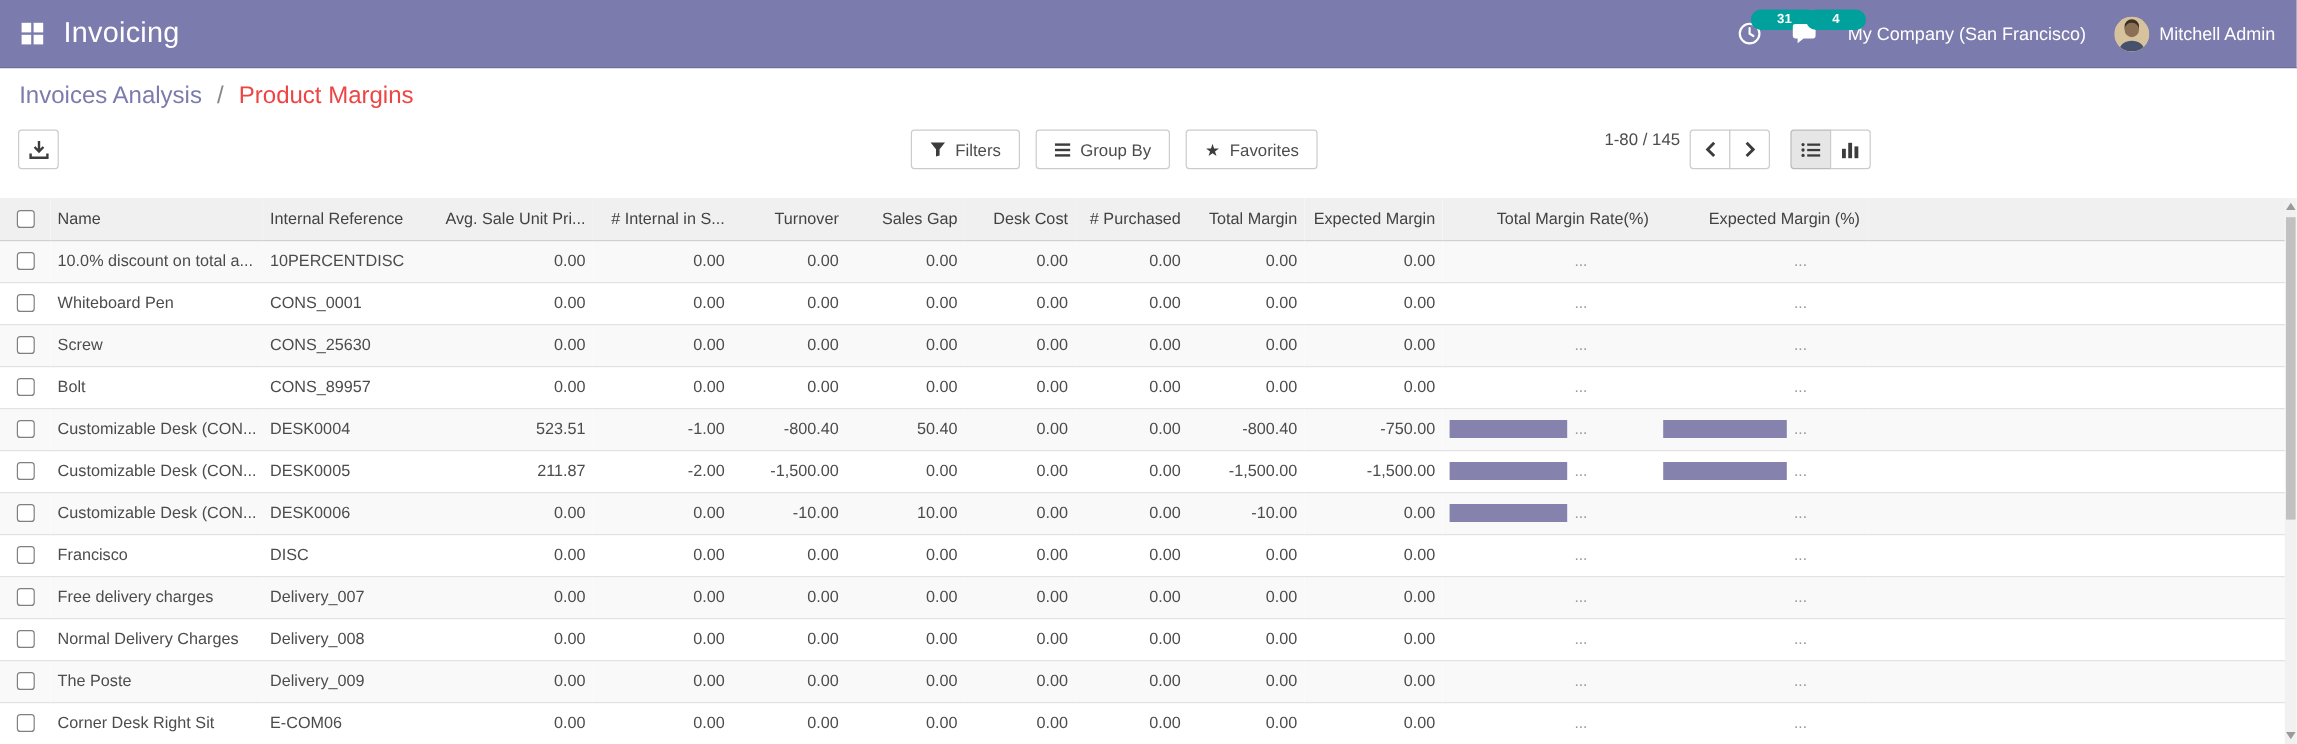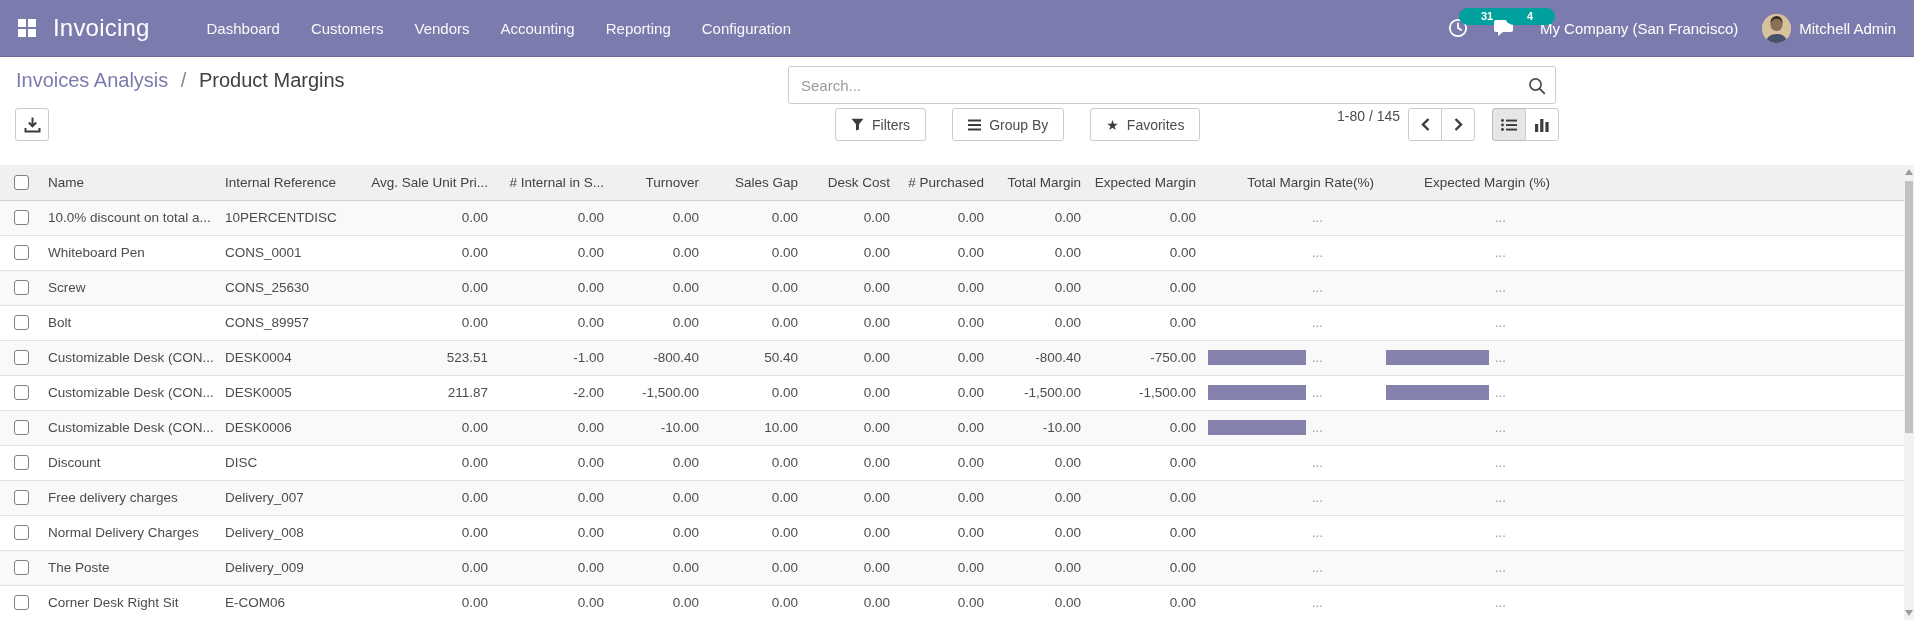--- a/index.html
+++ b/index.html
@@ -27,31 +27,31 @@
   .badge{position:absolute;top:-9px;left:12px;background:var(--badge-bg);color:#fff;
          font-size:11px;font-weight:bold;line-height:1;padding:3px 22px;border-radius:9px;min-width:9px;text-align:center}
   .user-menu{display:flex;align-items:center;gap:8px}
   .avatar{width:29px;height:29px;border-radius:50%;overflow:hidden;display:block;background:#cdb694}
 
   
   .control-panel{position:relative;height:108px;background:#fff}
   .breadcrumb{position:absolute;left:16px;top:12px;font-size:20px;white-space:nowrap}
   .breadcrumb .bc-parent{color:var(--link)}
   .breadcrumb .bc-sep{color:#888;margin:0 7px}
-  .breadcrumb .bc-current{color:#404040}
+  .breadcrumb .bc-current{color:#ef4444}
   .icon-btn{width:34px;height:33px;border:1px solid var(--border);border-radius:3px;background:#fff;
             display:flex;align-items:center;justify-content:center;padding:0}
   .export-btn{position:absolute;left:15px;top:51px}
   .searchbox{position:absolute;left:788px;top:9px;width:768px;height:38px;border:1px solid var(--border);
              border-radius:3px;background:#fff}
   .searchbox input{width:100%;height:100%;border:none;outline:none;padding:0 36px 0 12px;
                    font-size:15px;color:var(--text);background:transparent;font-family:inherit}
   .searchbox input::placeholder{color:#9a9a9a}
   .searchbox .search-icon{position:absolute;right:9px;top:10px}
-  .filter-row{position:absolute;left:835px;top:51px;display:flex;gap:26px}
+  .filter-row{position:absolute;left:759px;top:51px;display:flex;gap:13px}
   .btn{height:33px;padding:0 15px;border:1px solid var(--border);border-radius:3px;background:#fff;
        font-size:14px;color:var(--text);display:flex;align-items:center;gap:8px;white-space:nowrap}
   .right-controls{position:absolute;top:51px;left:1337px;display:flex;align-items:flex-start}
   .pager-text{font-size:14px;color:var(--text);margin-right:8px;white-space:nowrap}
   .btn-group{display:flex}
   .btn-group .icon-btn{border-radius:0}
   .btn-group .icon-btn:first-child{border-radius:3px 0 0 3px}
   .btn-group .icon-btn:last-child{border-radius:0 3px 3px 0;margin-left:-1px}
   .switcher{margin-left:17px}
   .icon-btn.active{background:#e6e6e6;border-color:#bbb}
@@ -87,28 +87,20 @@
 <nav class="navbar">
   <button class="apps-btn">
     <span class="grid-icon">
         <i></i>
         <i></i>
         <i></i>
         <i></i>
       </span>
   </button>
   <a class="app-name">Invoicing</a>
-  <div class="nav-menu">
-      <a>Dashboard</a>
-      <a>Customers</a>
-      <a>Vendors</a>
-      <a>Accounting</a>
-      <a>Reporting</a>
-      <a>Configuration</a>
-    </div>
   <div class="nav-right">
     <a class="nav-icon-btn">
       <svg width="22" height="22" viewBox="0 0 22 22">
         <circle cx="11" cy="11" r="8.2" fill="none" stroke="#fff" stroke-width="1.8"></circle>
         <path d="M11 6.5 V11 L14.2 13" fill="none" stroke="#fff" stroke-width="1.8" stroke-linecap="round"></path>
       </svg>
       <span class="badge">31</span>
     </a>
     <a class="nav-icon-btn">
       <svg width="23" height="22" viewBox="0 0 23 22">
@@ -138,27 +130,20 @@
     <span class="bc-current">Product Margins</span>
   </div>
 
   <button class="icon-btn export-btn">
     <svg width="17" height="17" viewBox="0 0 17 17">
       <path d="M8.5 1.5 v8 M4.8 6.5 l3.7 3.8 3.7-3.8" fill="none" stroke="#3c3c3c" stroke-width="2"></path>
       <path d="M1.5 12 v3.5 h14 V12" fill="none" stroke="#3c3c3c" stroke-width="2"></path>
     </svg>
   </button>
 
-  <div class="searchbox">
-    <input placeholder="Search..." style="">
-    <svg class="search-icon" width="18" height="18" viewBox="0 0 18 18">
-      <circle cx="7.5" cy="7.5" r="5.6" fill="none" stroke="#4c4c4c" stroke-width="1.7"></circle>
-      <path d="M11.8 11.8 L16.3 16.3" stroke="#4c4c4c" stroke-width="1.9" stroke-linecap="round"></path>
-    </svg>
-  </div>
 
   <div class="filter-row">
     <button class="btn">
       <svg width="13" height="13" viewBox="0 0 13 13">
         <path d="M0.5 0.8 h12 L8 6.3 v5.2 l-3 1 V6.3 z" fill="#3c3c3c"></path>
       </svg>
       <span>Filters</span>
     </button>
     <button class="btn">
       <svg width="13" height="12" viewBox="0 0 13 12">
@@ -451,21 +436,21 @@
             <div class="bar-track emp"></div>
             <span class="dots">...</span>
           </div>
         </td>
         <td></td>
       </tr>
       <tr>
         <td>
           <div class="checkbox"></div>
         </td>
-        <td>Discount</td>
+        <td>Francisco</td>
         <td>DISC</td>
         <td class="num">0.00</td>
         <td class="num">0.00</td>
         <td class="num">0.00</td>
         <td class="num">0.00</td>
         <td class="num">0.00</td>
         <td class="num">0.00</td>
         <td class="num">0.00</td>
         <td class="num">0.00</td>
         <td>

